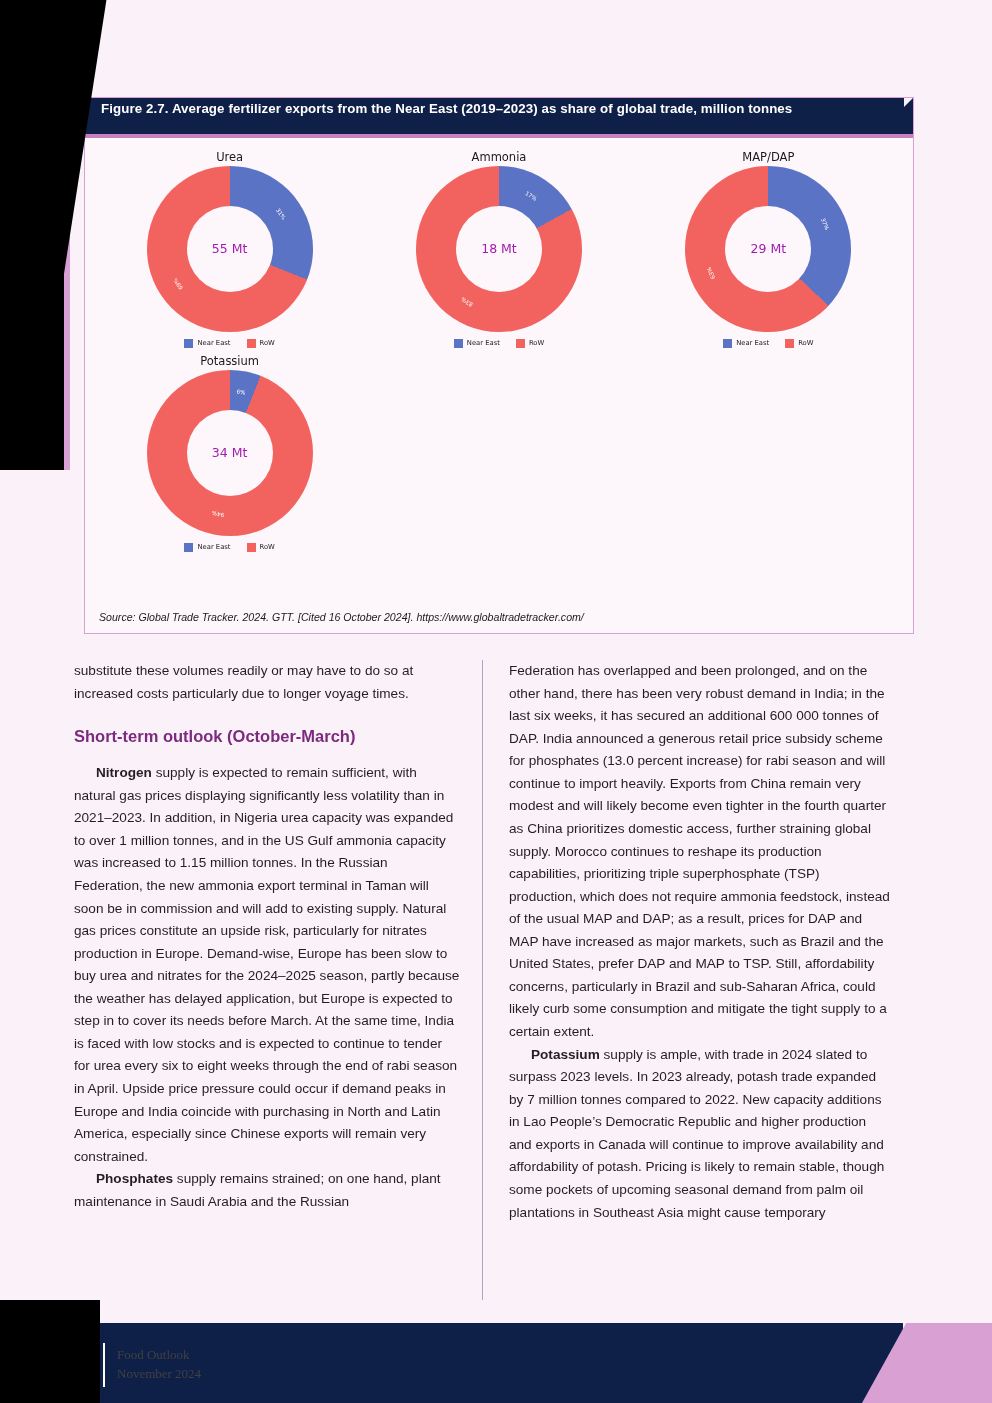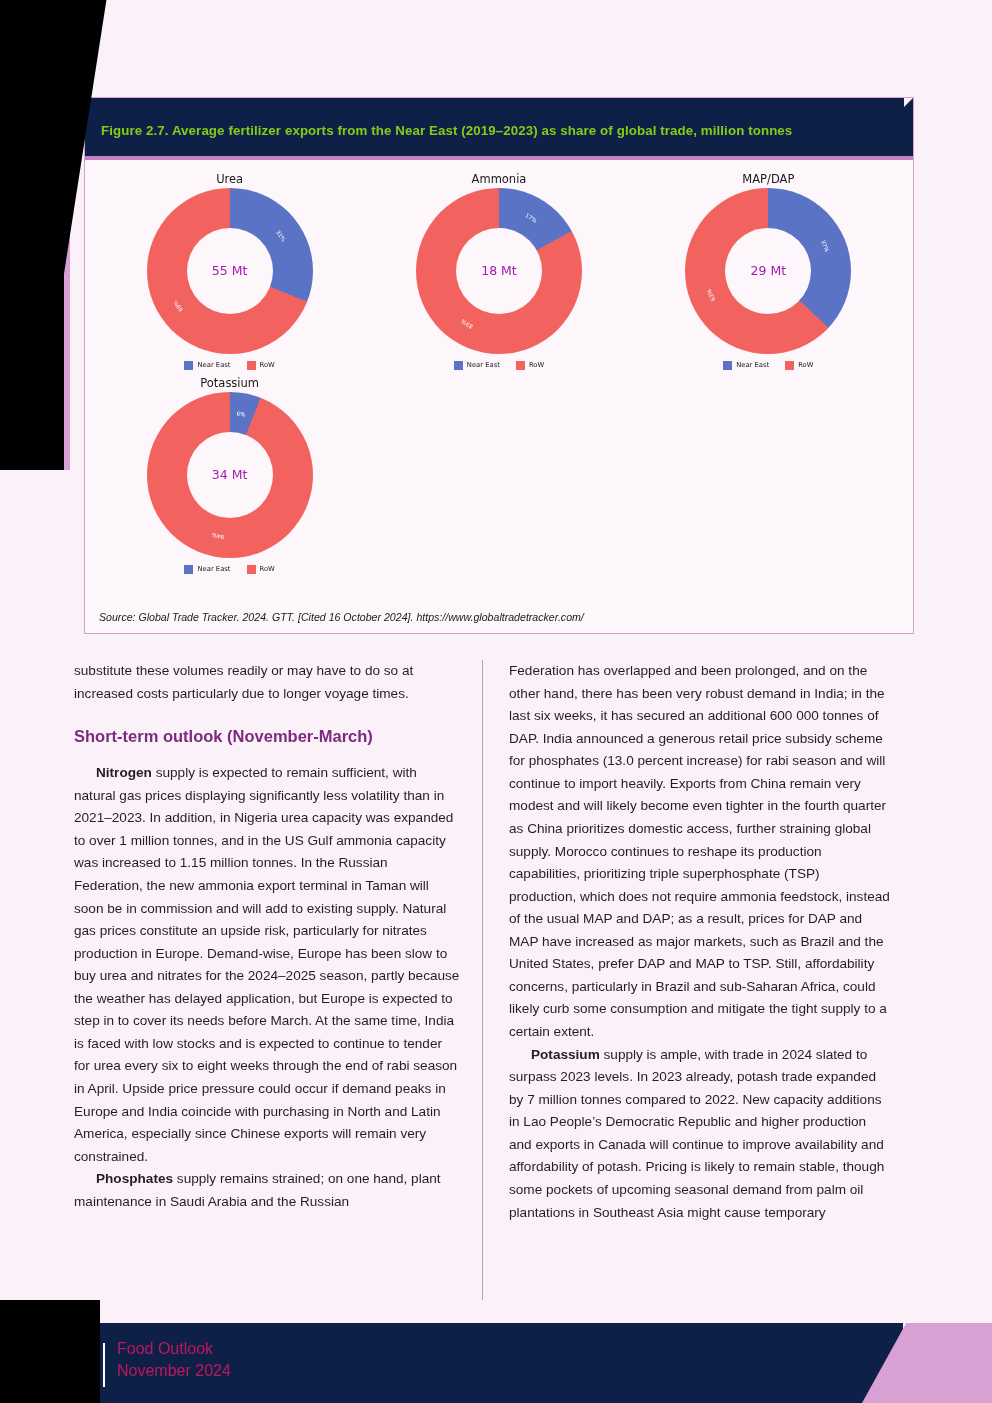--- a/index.html
+++ b/index.html
@@ -38,22 +38,22 @@
   
   .figure {
     position: absolute;
     left: 84px; top: 97px; width: 830px; height: 537px;
     border: 1px solid #d9a0d3;
     background: #fdf6fb;
     z-index: 3;
   }
   .fig-header {
     background: #0f2048;
-    color: #84cc16;
-    padding: 24px 16px 15px 16px;
+    color: #ffffff;
+    padding: 2px 16px 15px 16px;
     font-size: 13.3px;
     font-weight: bold;
     line-height: 1.42;
     letter-spacing: .1px;
     position: relative;
   }
   .fig-header::after {
     content: ""; position: absolute; right: 0; top: 0;
     border-style: solid; border-width: 9px 9px 0 0;
     border-color: #fbf2f9 transparent transparent transparent;
@@ -159,22 +159,22 @@
     position: absolute; left: 72px; bottom: 25px;
     color: #ffffff; font-size: 16px; font-weight: bold;
     font-family: "Liberation Sans", sans-serif;
   }
   .footer-rule {
     position: absolute; left: 103px; bottom: 16px;
     width: 1.5px; height: 44px; background: #ffffff;
   }
   .footer-text {
     position: absolute; left: 117px; bottom: 20px;
-    color: #be185d; font-size: 16px; line-height: 1.42;
-    font-family: Liberation Sans, sans-serif;
+    color: #404040; font-size: 13px; line-height: 1.42;
+    font-family: Liberation Serif, serif;
   }
 </style>
 </head>
 <body>
 
 <div class="edge-pink-strip"></div>
 <div class="edge-black-top"></div>
 <div class="edge-black-bottom"></div>
 
 <div class="figure">
@@ -259,21 +259,21 @@
           </div>
         </div>
       </div>
   </div>
   <div class="fig-source">Source: Global Trade Tracker. 2024. GTT. [Cited 16 October 2024]. https://www.globaltradetracker.com/</div>
 </div>
 
 <div class="columns">
   <div class="col col-left">
     <p>substitute these volumes readily or may have to do so at increased costs particularly due to longer voyage times.</p>
-    <h2 class="section-heading">Short-term outlook (November-March)</h2>
+    <h2 class="section-heading">Short-term outlook (October-March)</h2>
     <p class="indent"><b>Nitrogen</b><span> supply is expected to remain sufficient, with natural gas prices displaying significantly less volatility than in 2021–2023. In addition, in Nigeria urea capacity was expanded to over 1 million tonnes, and in the US Gulf ammonia capacity was increased to 1.15 million tonnes. In the Russian Federation, the new ammonia export terminal in Taman will soon be in commission and will add to existing supply. Natural gas prices constitute an upside risk, particularly for nitrates production in Europe. Demand-wise, Europe has been slow to buy urea and nitrates for the 2024–2025 season, partly because the weather has delayed application, but Europe is expected to step in to cover its needs before March. At the same time, India is faced with low stocks and is expected to continue to tender for urea every six to eight weeks through the end of rabi season in April. Upside price pressure could occur if demand peaks in Europe and India coincide with purchasing in North and Latin America, especially since Chinese exports will remain very constrained.</span></p>
     <p class="indent"><b>Phosphates</b><span> supply remains strained; on one hand, plant maintenance in Saudi Arabia and the Russian</span></p>
   </div>
   <div class="col col-right">
     <p>Federation has overlapped and been prolonged, and on the other hand, there has been very robust demand in India; in the last six weeks, it has secured an additional 600 000 tonnes of DAP. India announced a generous retail price subsidy scheme for phosphates (13.0 percent increase) for rabi season and will continue to import heavily. Exports from China remain very modest and will likely become even tighter in the fourth quarter as China prioritizes domestic access, further straining global supply. Morocco continues to reshape its production capabilities, prioritizing triple superphosphate (TSP) production, which does not require ammonia feedstock, instead of the usual MAP and DAP; as a result, prices for DAP and MAP have increased as major markets, such as Brazil and the United States, prefer DAP and MAP to TSP. Still, affordability concerns, particularly in Brazil and sub-Saharan Africa, could likely curb some consumption and mitigate the tight supply to a certain extent.</p>
     <p class="indent"><b>Potassium</b><span> supply is ample, with trade in 2024 slated to surpass 2023 levels. In 2023 already, potash trade expanded by 7 million tonnes compared to 2022. New capacity additions in Lao People’s Democratic Republic and higher production and exports in Canada will continue to improve availability and affordability of potash. Pricing is likely to remain stable, though some pockets of upcoming seasonal demand from palm oil plantations in Southeast Asia might cause temporary</span></p>
   </div>
 </div>
 
 <div class="footer">

